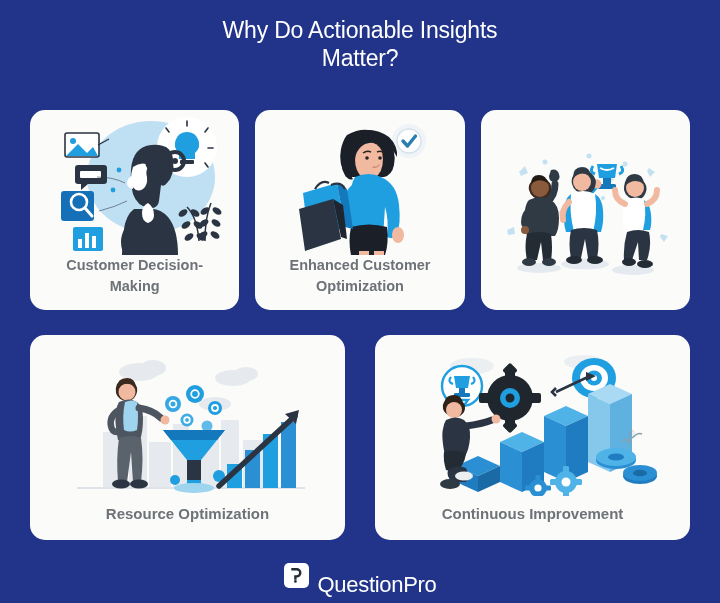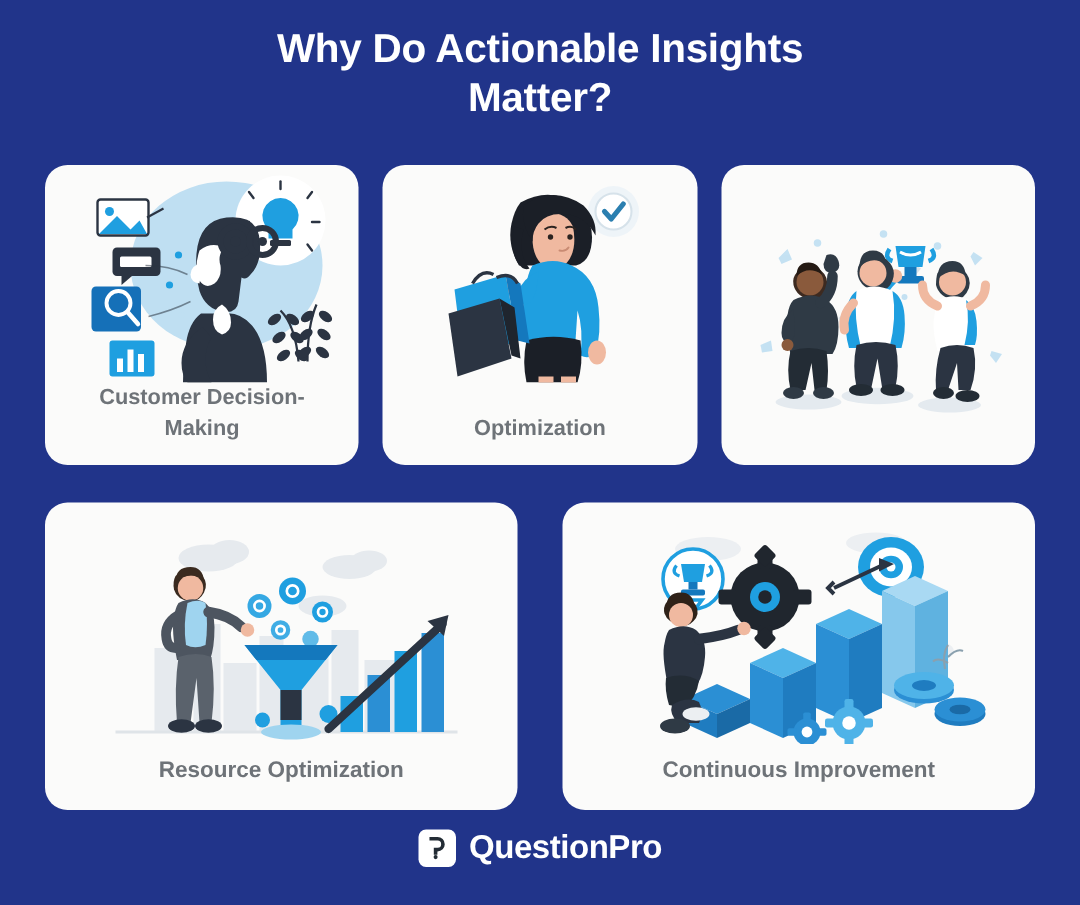--- a/index.html
+++ b/index.html
@@ -7,21 +7,21 @@
     width:720px;height:603px;overflow:hidden;
     background:#21348a;
     font-family:"Liberation Sans", sans-serif;
     -webkit-font-smoothing:antialiased;
   }
   .poster{position:relative;width:720px;height:603px;box-sizing:border-box;}
 
   
   .title{
     text-align:center;color:#ffffff;
-    font-size:27px;font-weight:bold;line-height:1.22;
+    font-size:23px;font-weight:normal;line-height:1.22;
     letter-spacing:-0.2px;
     padding:16px 110px 0 110px;
     box-sizing:border-box;
   }
 
   
   .grid-top{
     position:absolute;left:30px;top:110px;
     width:660px;height:200px;
     display:flex;gap:16px;
@@ -54,21 +54,21 @@
   .footer{
     position:absolute;left:0;right:0;top:552px;
     display:flex;align-items:center;justify-content:center;gap:9px;
   }
   .logo-mark{
     width:25px;height:25px;border-radius:5px;background:#ffffff;
     display:flex;align-items:center;justify-content:center;
     flex:0 0 auto;
   }
   .logo-word{
-    color:#ffffff;font-size:22px;font-weight:bold;letter-spacing:-0.3px;
+    color:#ffffff;font-size:22px;font-weight:normal;letter-spacing:-0.3px;margin-top:20px;
   }
   svg{display:block;}
 </style>
 </head>
 <body>
 
 <div class="poster">
 
   <div class="title">
     <span>Why Do Actionable Insights</span><br>
@@ -185,21 +185,21 @@
 
           <path d="M28 78 l34 -10 l8 44 l-36 14 z" fill="#1f9fe0"></path>
           <path d="M62 68 l10 6 l6 40 l-8 -2 z" fill="#1478bd"></path>
           <path d="M24 94 l34 -10 l8 40 l-36 12 z" fill="#2b3442"></path>
           <path d="M58 84 l10 6 l4 34 l-6 -2 z" fill="#1f252e"></path>
           <path d="M40 74 q6 -10 14 -6" stroke="#2b3442" stroke-width="2.2" fill="none"></path>
           <path d="M56 70 q10 -4 14 4" stroke="#2b3442" stroke-width="2.2" fill="none"></path>
         </svg>
       </div>
       <div class="caption">
-        <br>
+        <span>Enhanced Customer</span><br>
         <span>Optimization</span>
       </div>
     </div>
 
     <div class="card">
       <div class="art">
         <svg width="200" height="140" viewBox="0 0 200 140">
 
           <g fill="#bfdff2" opacity="0.9">
             <path d="M34 30 l6 -6 l3 7 l-7 3 z"></path>

